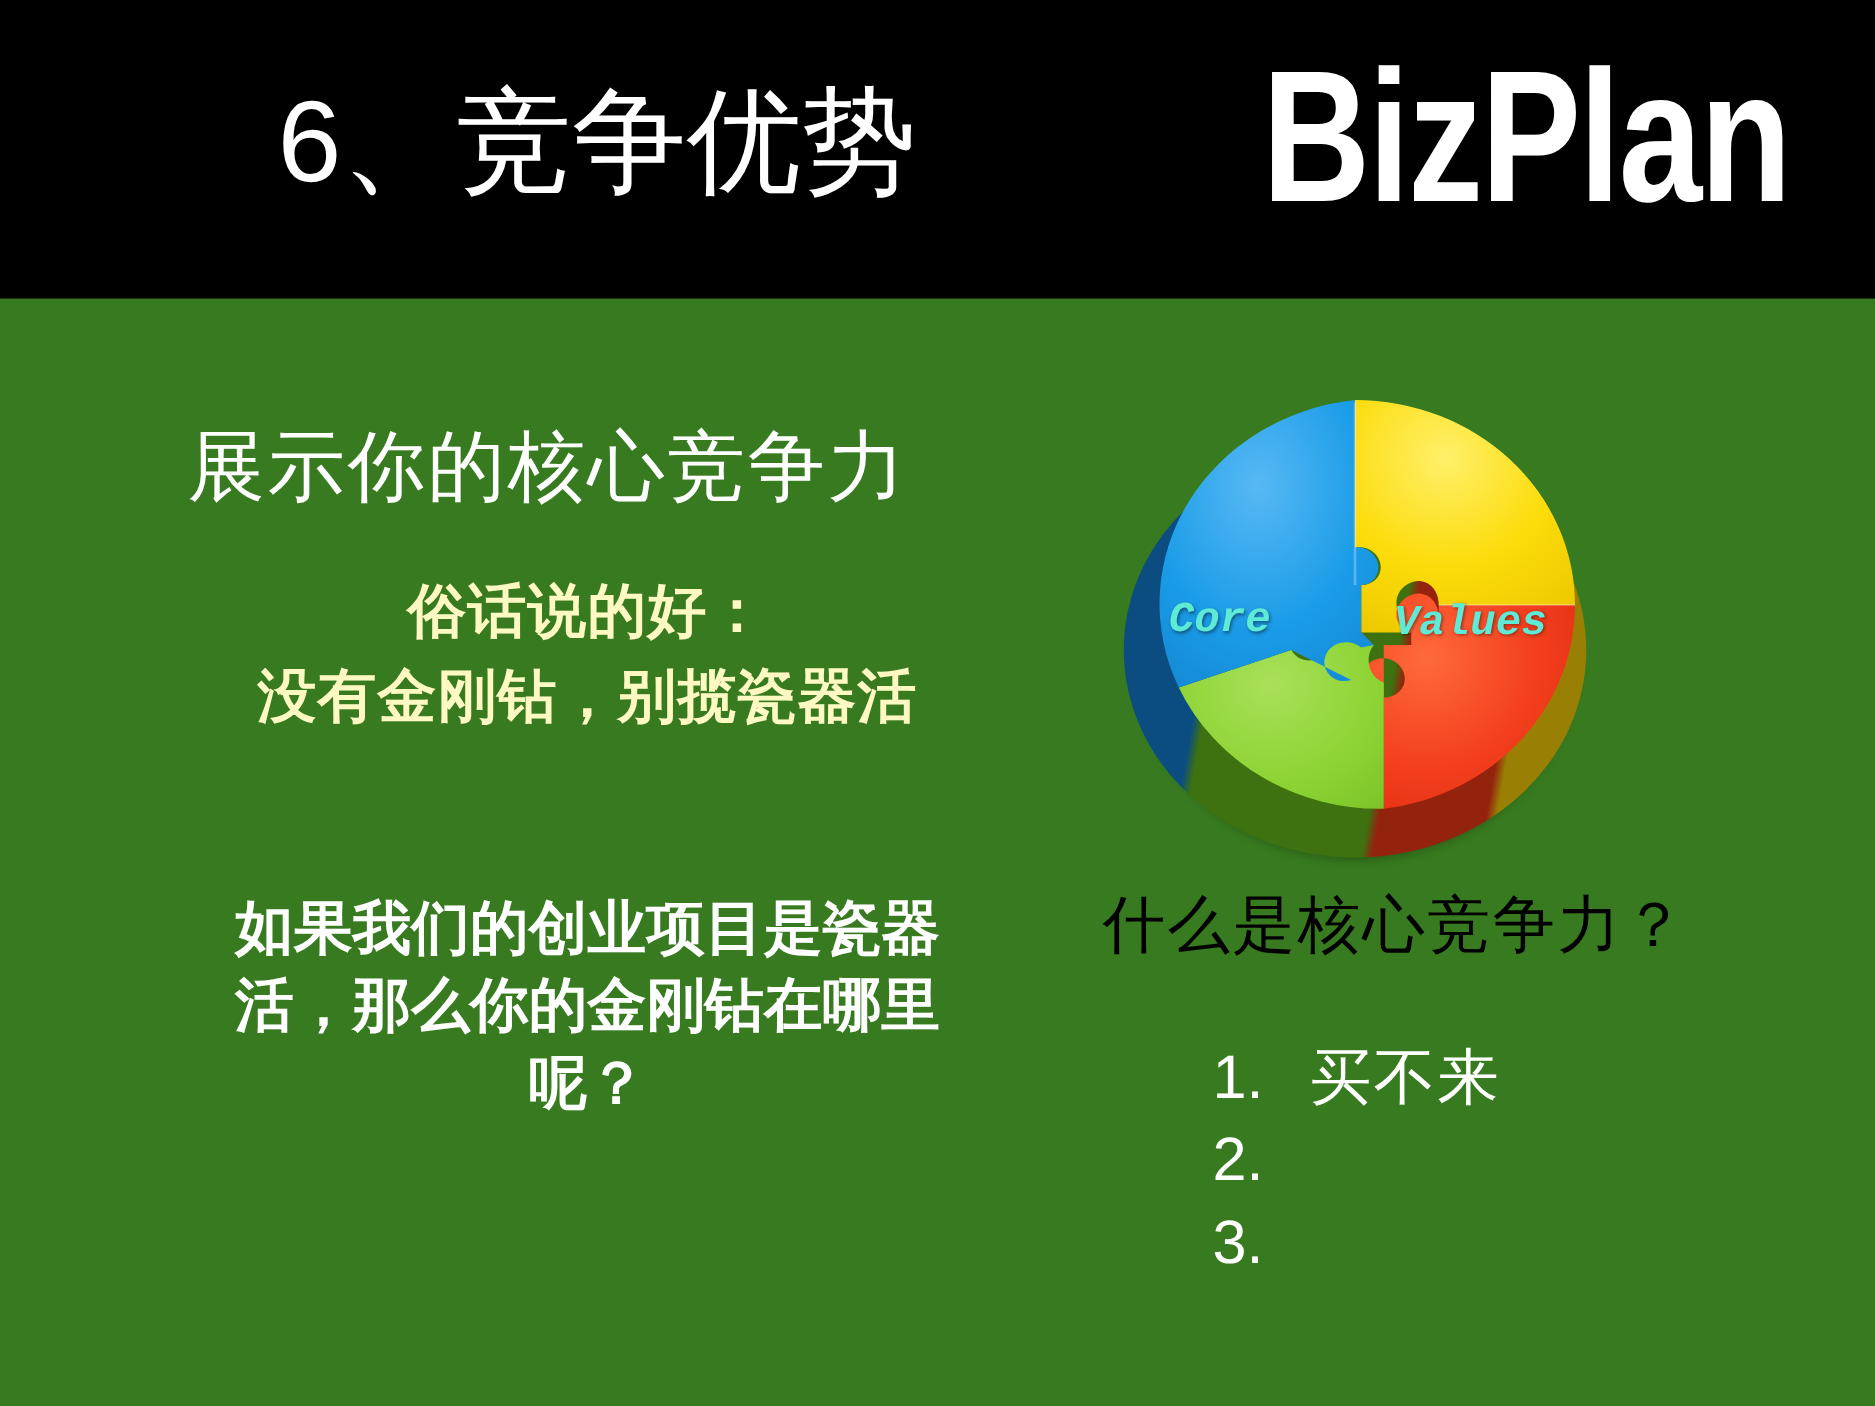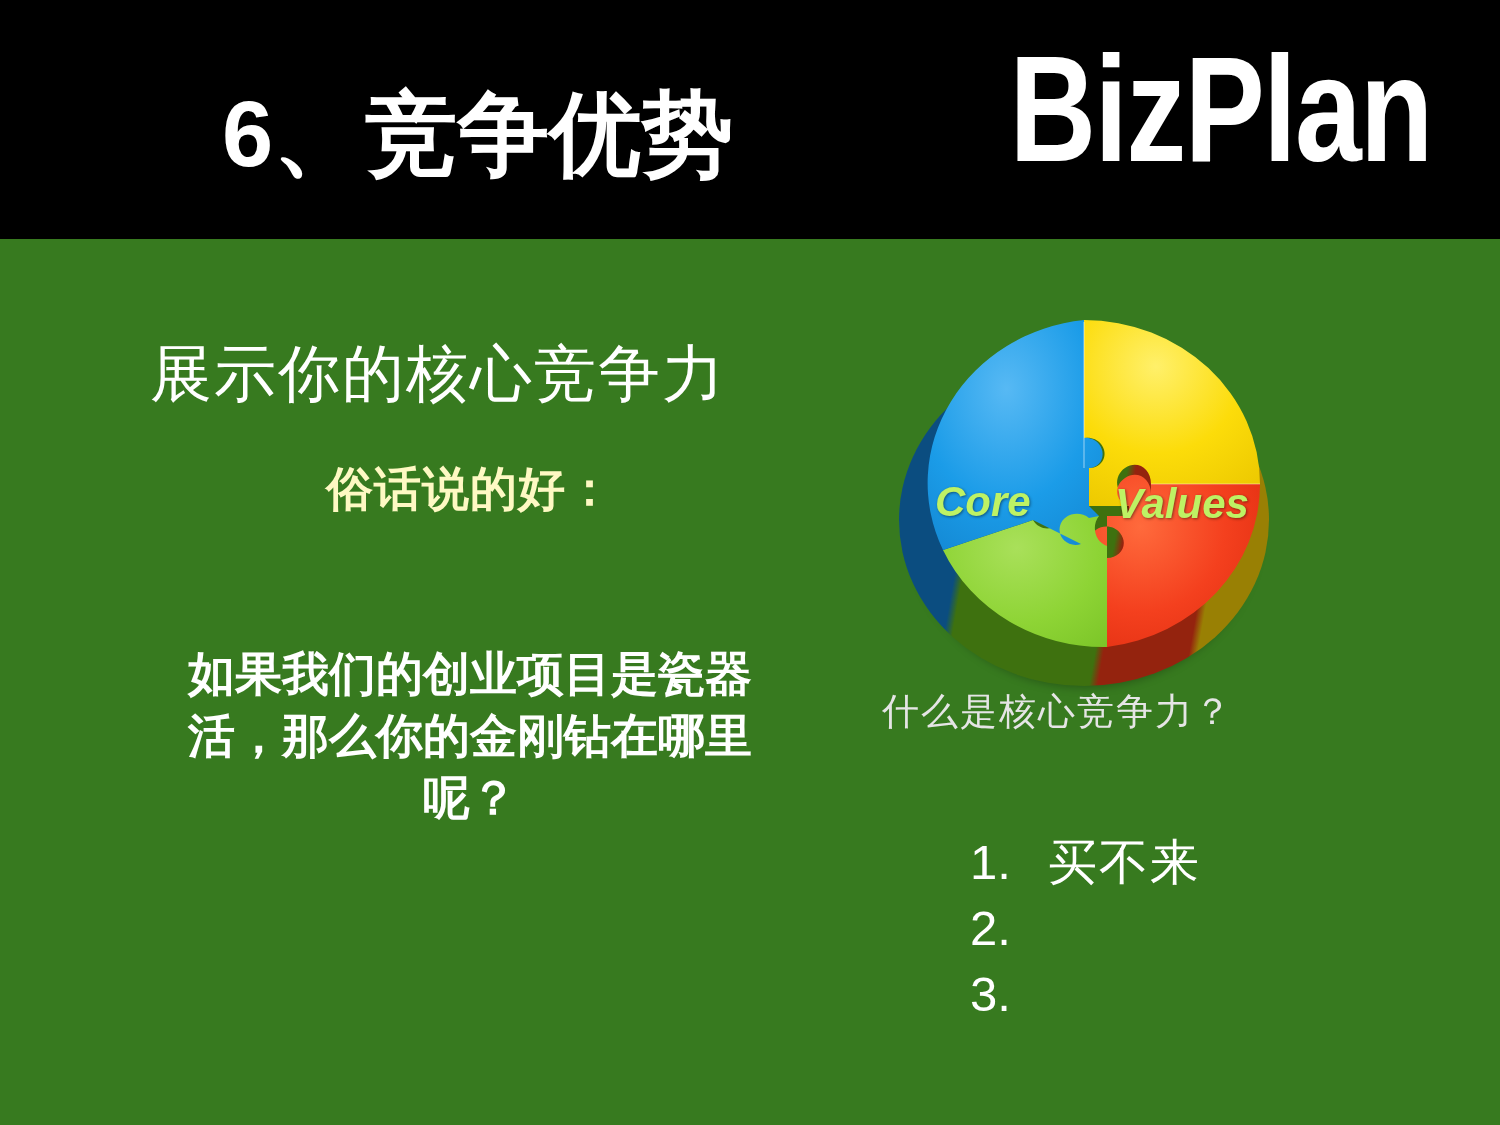--- a/index.html
+++ b/index.html
@@ -13,23 +13,22 @@
 
   
   #header-bar{
     position:absolute; left:0; top:0; width:1500px; height:239px;
     background:#000000;
   }
   #slide-title{
     position:absolute; left:222px; top:62px;
     font-size:92px; line-height:104px; color:#ffffff;
     letter-spacing:0px; white-space:nowrap;
-    font-weight:700;
+    font-weight:400;
     font-family:"Liberation Sans","DejaVu Sans",sans-serif;
-    margin-top:20px;
   }
   #brand-logo{
     position:absolute; right:68px; top:34px;
     font-size:150px; line-height:150px; color:#ffffff;
     font-weight:700; white-space:nowrap;
     font-family:"Liberation Sans Narrow","Liberation Sans","DejaVu Sans",sans-serif;
     transform:scaleX(0.80); transform-origin:right top;
     letter-spacing:-2px;
   }
 
@@ -76,32 +75,32 @@
   #puz-side{
     position:absolute; left:6px; top:36px; width:370px; height:332px;
     border-radius:50%;
     background:linear-gradient(100deg,#0d5e9c 0%,#0d5e9c 22%, #4b8a12 24%, #4b8a12 58%, #b52b11 60%, #b52b11 80%, #bb9c05 82%, #bb9c05 100%);
     filter:brightness(.82);
   }
   #puz-top{
     position:absolute; left:0; top:0; width:382px; height:355px;
   }
   .puz-label{
-    position:absolute; color:#bef264; font-size:42px; font-style:italic;
+    position:absolute; color:#5eead4; font-size:34px; font-style:italic;
     font-weight:700; letter-spacing:0px;
     text-shadow:1px 1px 3px rgba(0,0,0,.45);
-    font-family:Liberation Sans, sans-serif;
+    font-family:Liberation Mono, monospace;
   }
   #label-core{ left:42px; top:160px; }
   #label-values{ left:222px; top:162px;text-align:center; }
 
   
   #right-heading{
-    position:absolute; left:0px; top:443px; width:560px;
-    text-align:left; color:#e5e5e5; font-size:37px; line-height:60px;
+    position:absolute; left:0px; top:471px; width:560px;
+    text-align:left; color:#000000; font-size:50px; line-height:60px;
     font-weight:400; letter-spacing:2px; white-space:nowrap;
     padding-left:22px;
   }
   #numbered-list{
     position:absolute; left:110px; top:590px; width:450px;
     list-style:none; color:#ffffff;
   }
   #numbered-list li{
     display:flex; align-items:baseline;
     font-size:49px; line-height:66px; color:#ffffff; font-weight:400;
@@ -119,20 +118,21 @@
   <div id="brand-logo">BizPlan</div>
 </div>
 
 <div id="body-area">
 
   <div id="left-col">
     <div id="headline">展示你的核心竞争力</div>
 
     <div id="proverb">
       <div>俗话说的好：</div>
+      <div>没有金刚钻，别揽瓷器活</div>
     </div>
 
     <div id="question-block">如果我们的创业项目是瓷器活，那么你的金刚钻在哪里呢？</div>
   </div>
 
   <div id="right-col">
 
     <div id="puzzle-wrap">
       <div id="puzzle-shadow"></div>
       <div id="puz-side"></div>

